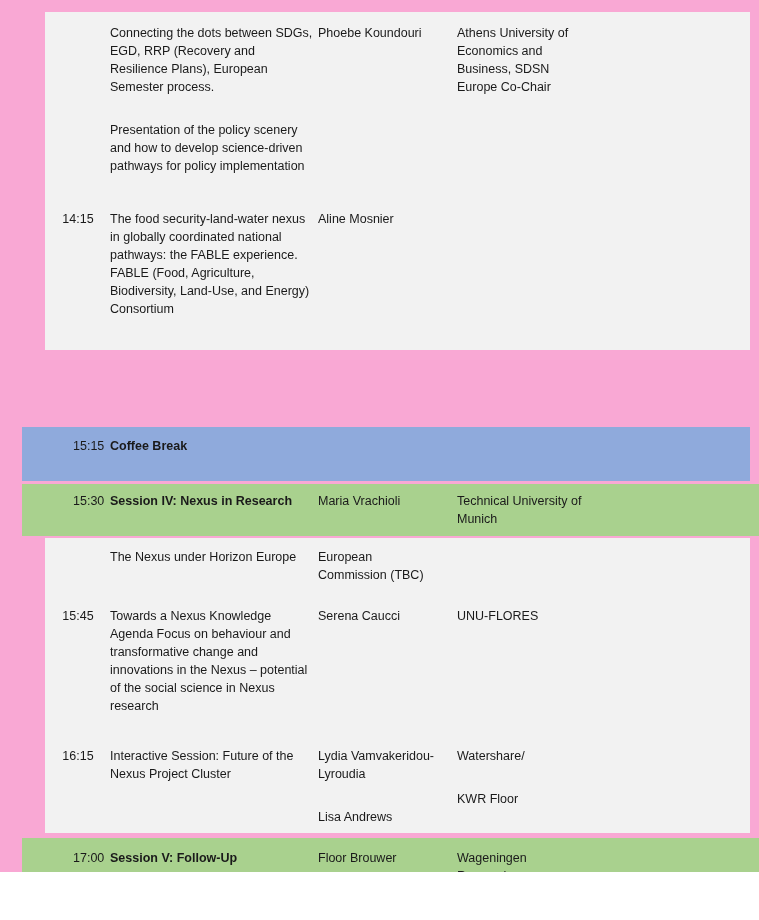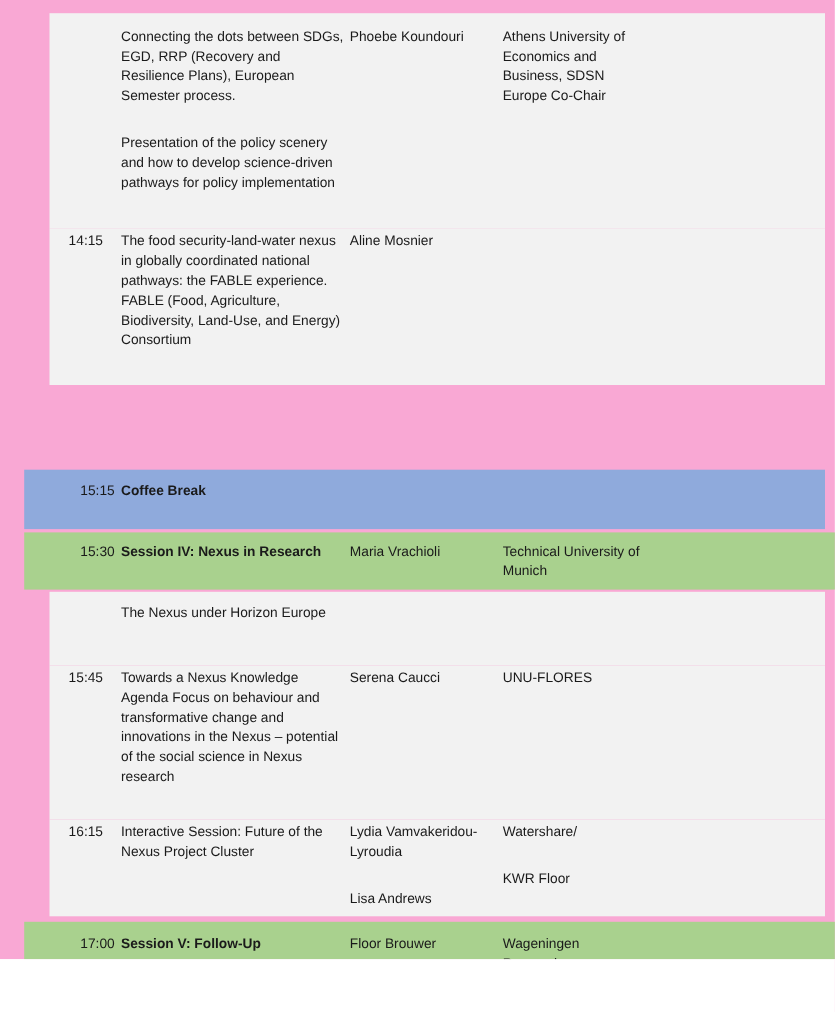--- a/index.html
+++ b/index.html
@@ -82,20 +82,23 @@
     </div>
     <div class="cell affil">
       <p>Technical University of Munich</p>
     </div>
   </div>
 
   <div class="row gray" style="top:538px;height:67px;--pt:10px">
     <div class="cell desc">
       <p>The Nexus under Horizon Europe</p>
     </div>
+    <div class="cell speaker narrow">
+      <p>European Commission (TBC)</p>
+    </div>
   </div>
 
   <div class="row gray" style="top:605px;height:140px;--pt:2px">
     <div class="cell time">
       <p>15:45</p>
     </div>
     <div class="cell desc">
       <p>Towards a Nexus Knowledge Agenda Focus on behaviour and transformative change and innovations in the Nexus – potential of the social science in Nexus research</p>
     </div>
     <div class="cell speaker">

